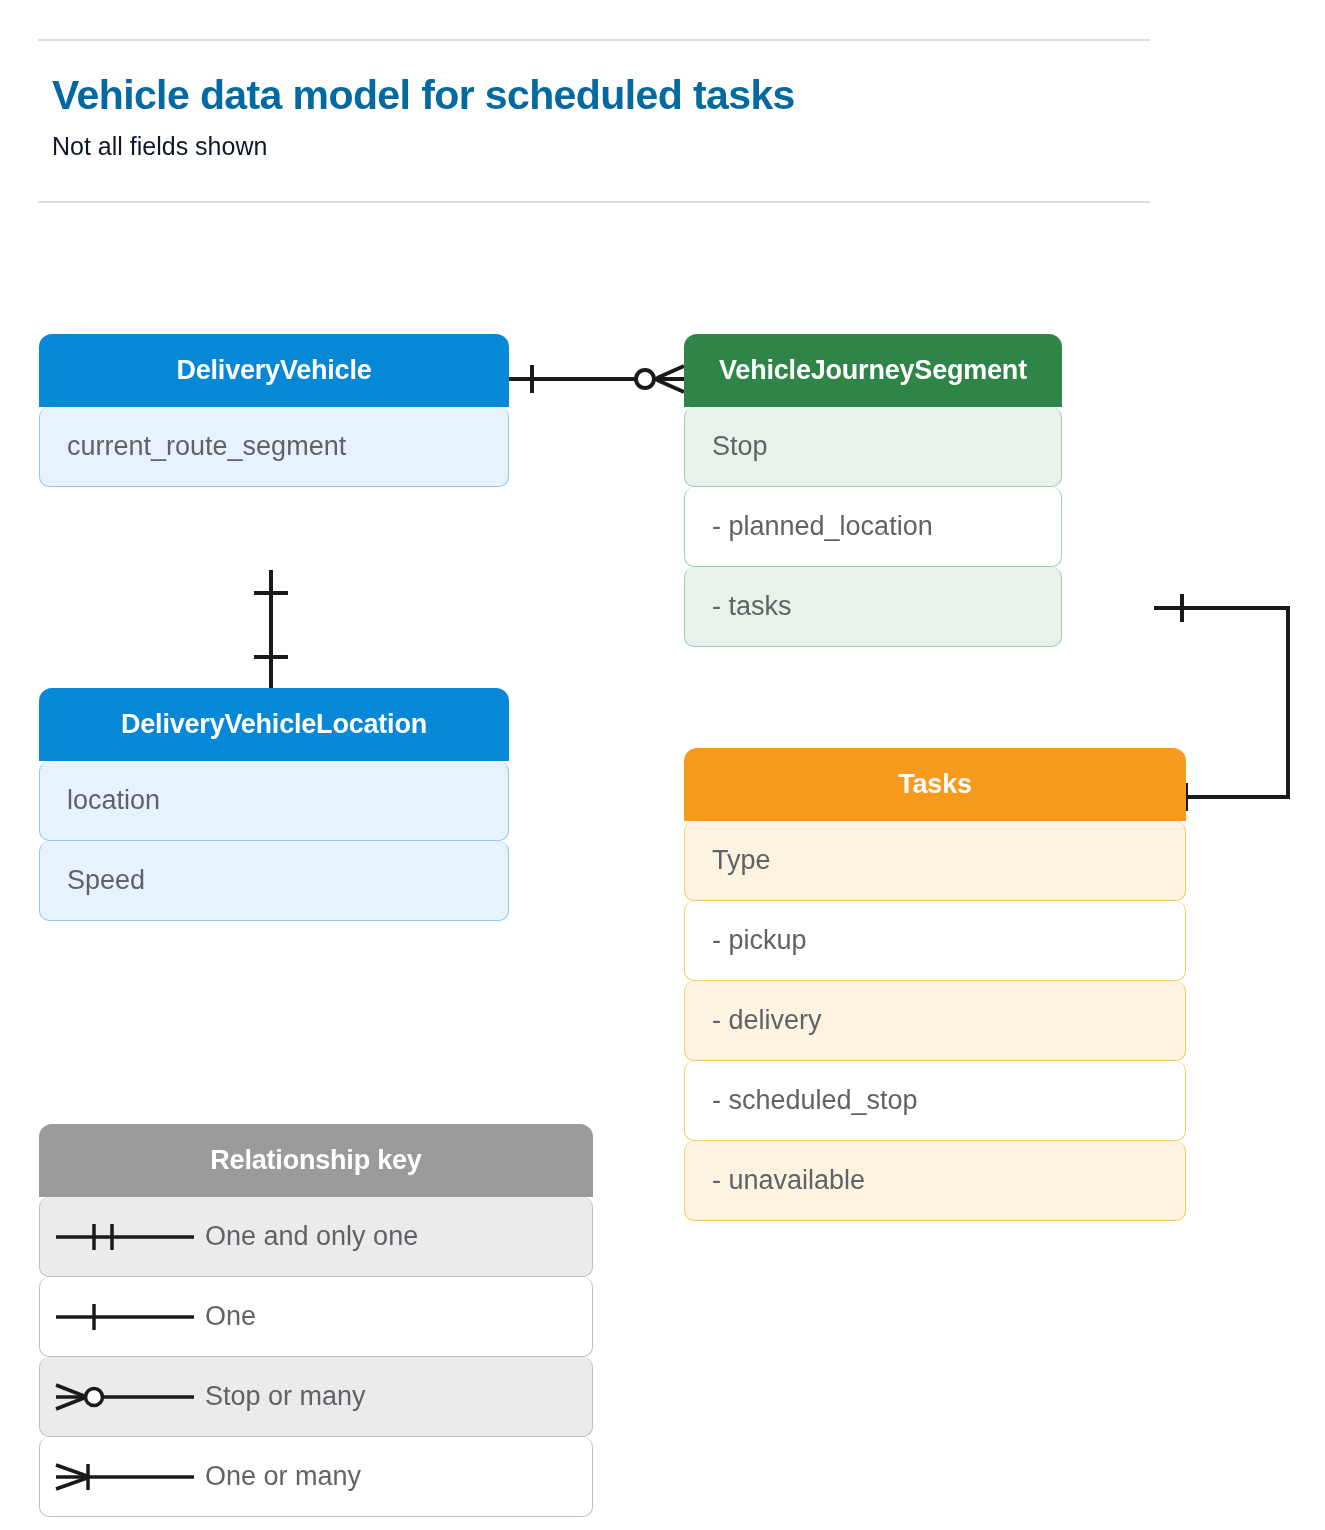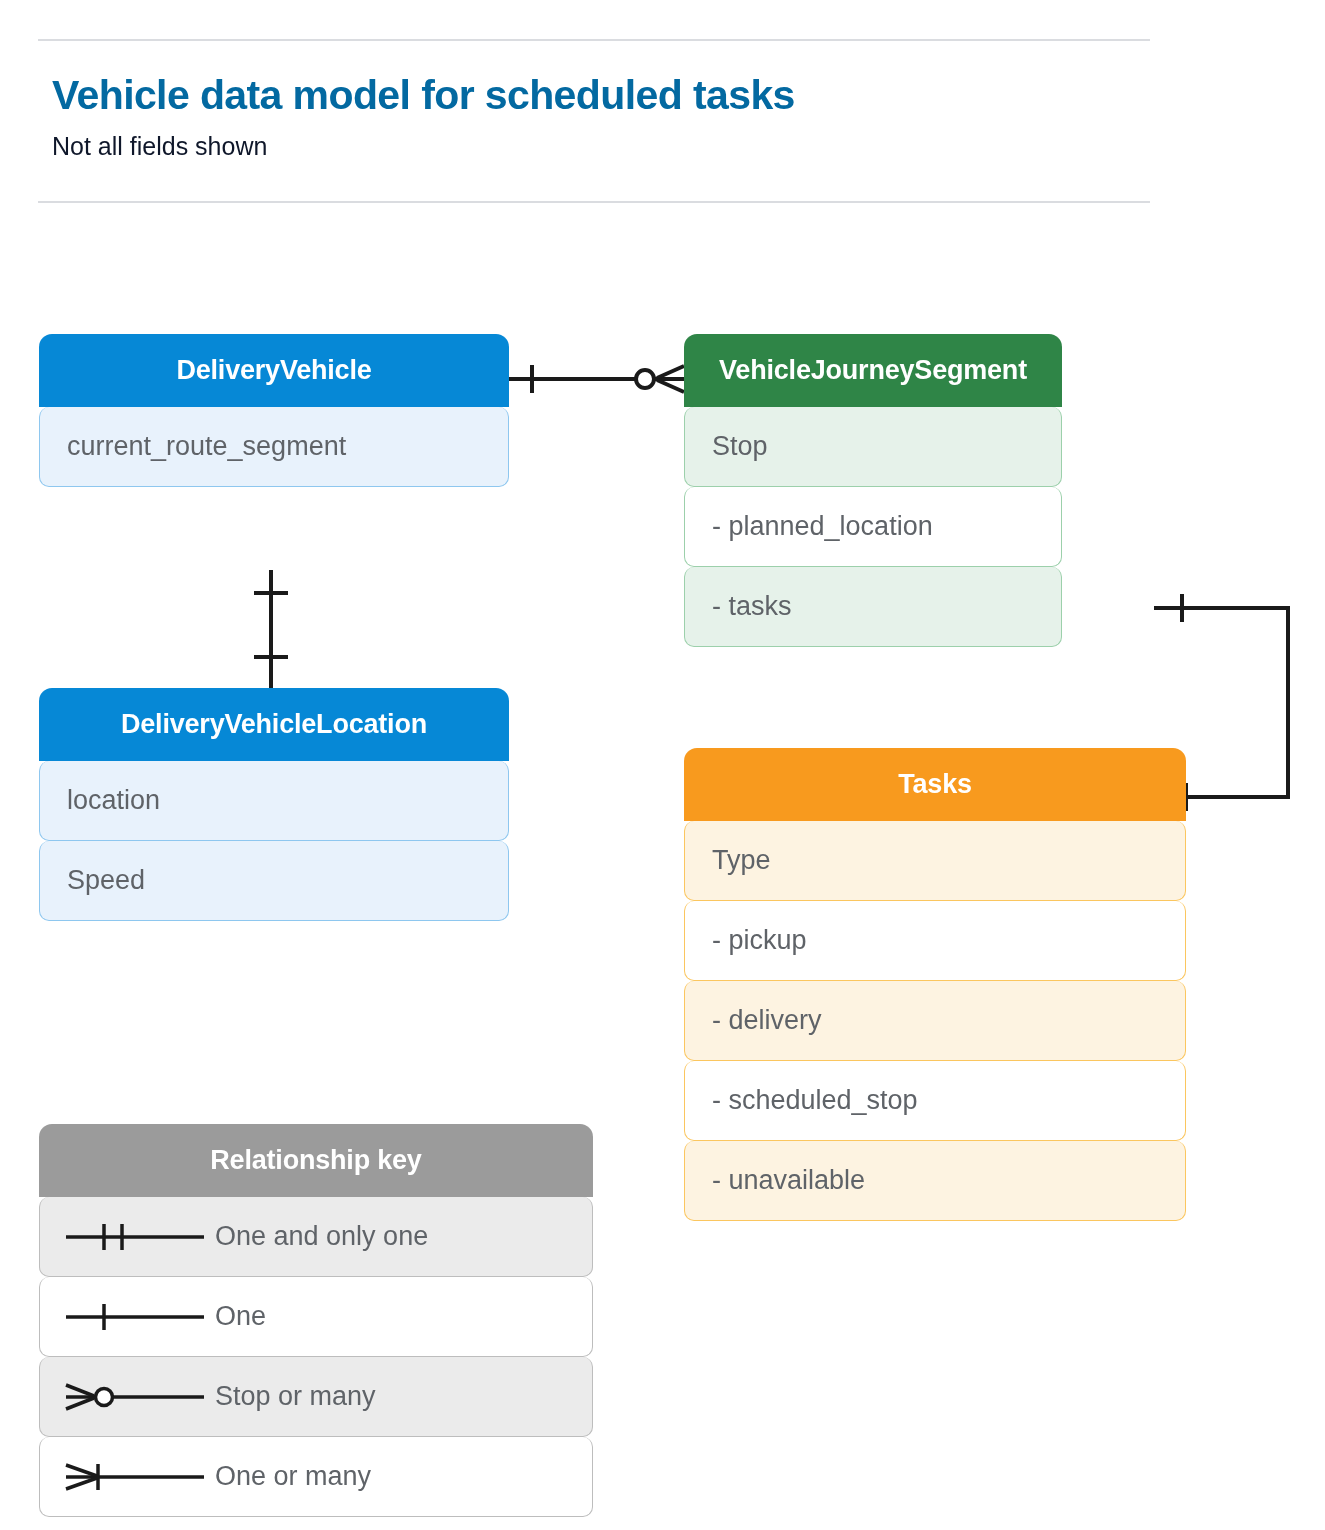--- a/index.html
+++ b/index.html
@@ -91,21 +91,21 @@
   .e-green .entity-row:first-of-type { border-top: 1px solid #9cd0ab; }
 
   
   .e-orange .entity-header { background: #f89a1e; }
   .e-orange .entity-row { border: 1px solid #fbc65f; border-top: none; background: #ffffff; }
   .e-orange .entity-row.alt { background: #fdf3e1; }
   .e-orange .entity-row:first-of-type { border-top: 1px solid #fbc65f; }
 
   
   .e-gray .entity-header { background: #9b9b9b; }
-  .e-gray .entity-row { border: 1px solid #bdbdbd; border-top: none; background: #ffffff; padding-left: 15px; }
+  .e-gray .entity-row { border: 1px solid #bdbdbd; border-top: none; background: #ffffff; padding-left: 5px; }
   .e-gray .entity-row.alt { background: #ebebeb; }
   .e-gray .entity-row:first-of-type { border-top: 1px solid #bdbdbd; }
 
   
   .legend-sym {
     width: 160px;
     flex: 0 0 160px;
     display: flex;
     align-items: center;
     justify-content: center;

